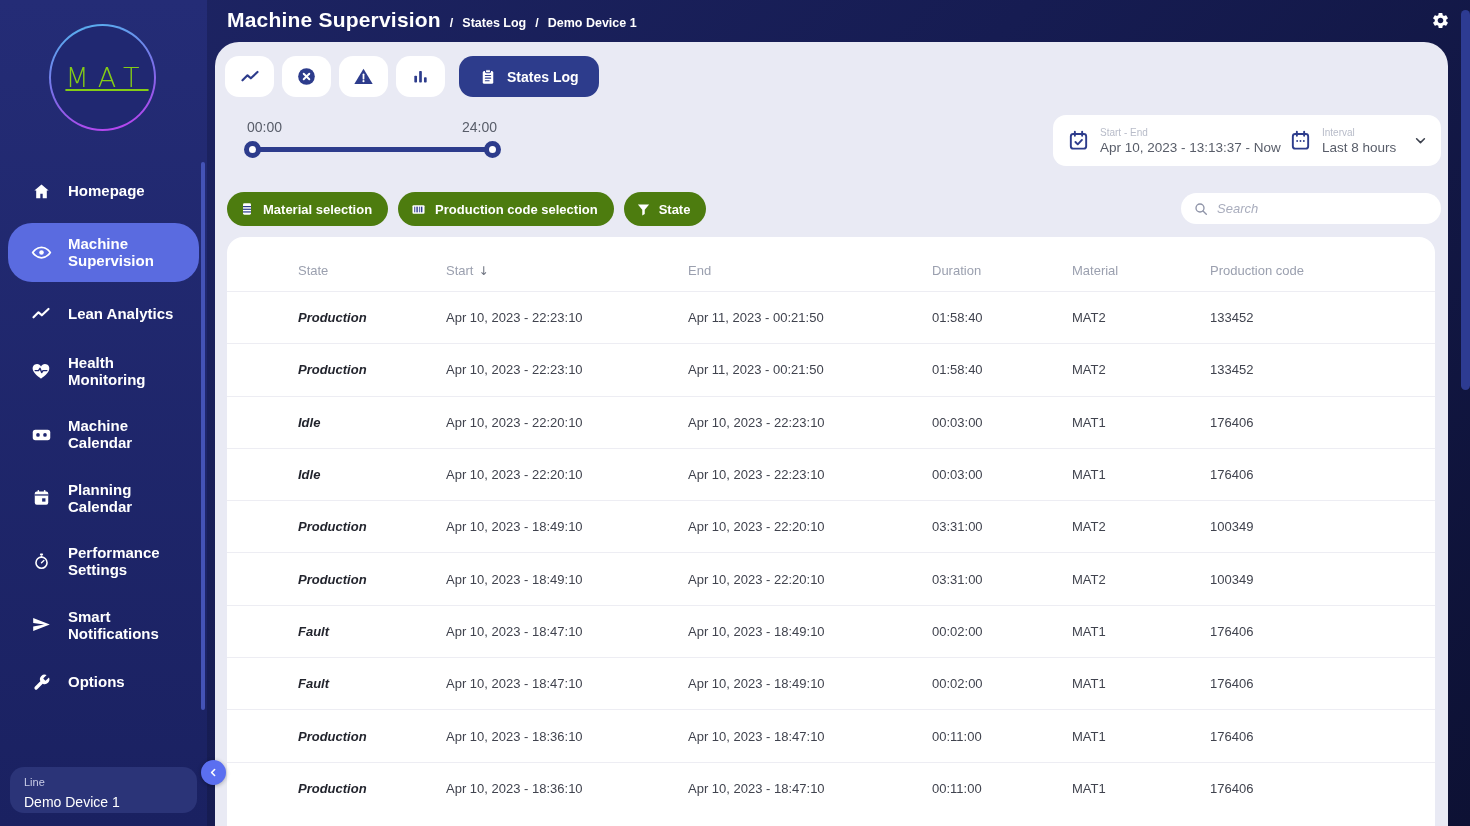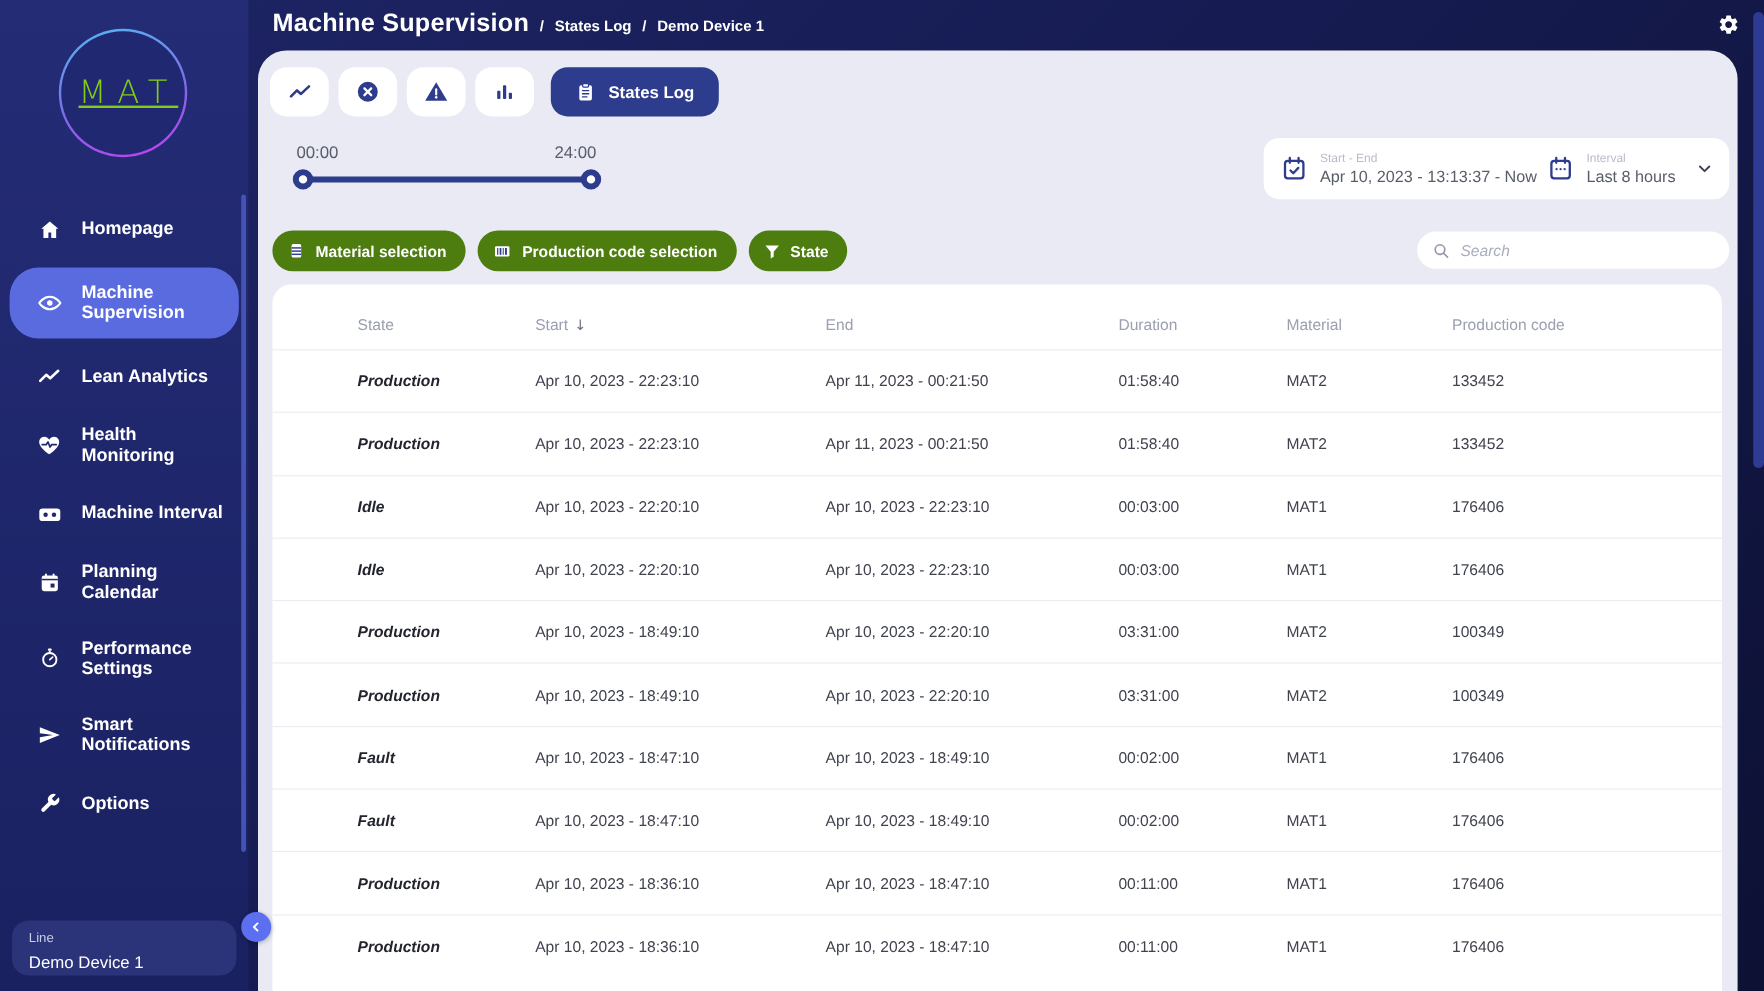--- a/index.html
+++ b/index.html
@@ -157,21 +157,21 @@
       <span class="lbl">Health Monitoring</span>
     </div>
     <div class="nav-item">
       <span class="nav-ico">
         <svg width="21" height="21" viewBox="0 0 24 24">
             <rect x="2" y="6.5" width="20" height="12" rx="3" fill="#fff"></rect>
             <circle cx="8" cy="12.5" r="2.1" fill="#202871"></circle>
             <circle cx="16" cy="12.5" r="2.1" fill="#202871"></circle>
           </svg>
       </span>
-      <span class="lbl">Machine Interval</span>
+      <span class="lbl">Machine Calendar</span>
     </div>
     <div class="nav-item">
       <span class="nav-ico">
         <svg width="19" height="19" viewBox="0 0 24 24">
             <rect x="3.5" y="4.5" width="17" height="16.5" rx="2.5" fill="#fff"></rect>
             <rect x="7" y="2.5" width="2" height="4" rx="1" fill="#fff"></rect>
             <rect x="15" y="2.5" width="2" height="4" rx="1" fill="#fff"></rect>
             <rect x="3.5" y="8" width="17" height="1.6" fill="#202871"></rect>
             <rect x="12.8" y="13" width="4.2" height="4.2" fill="#202871"></rect>
           </svg>

